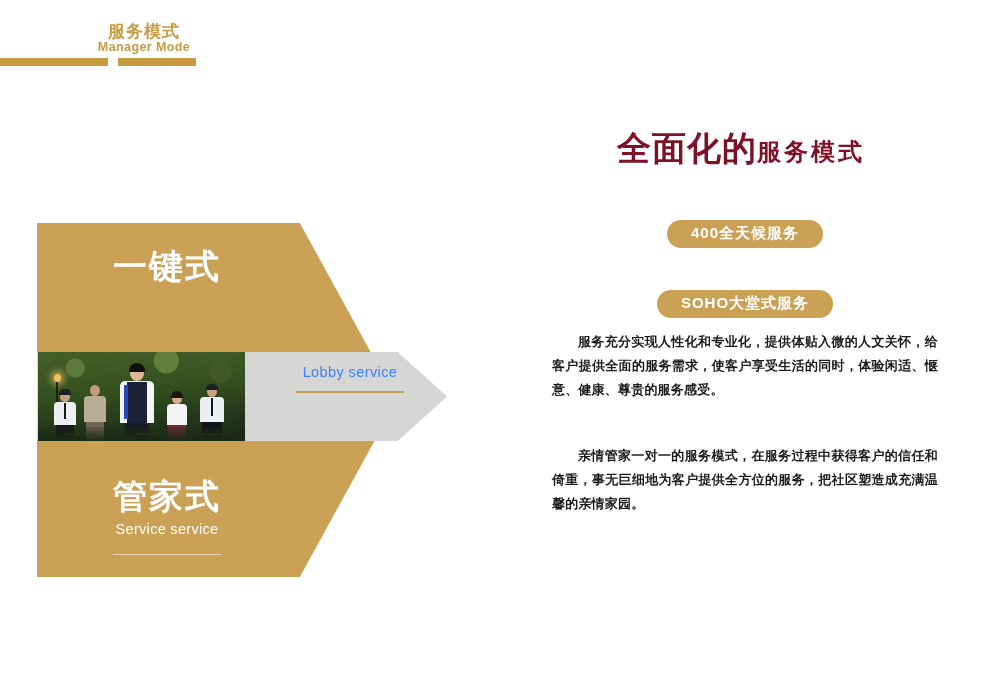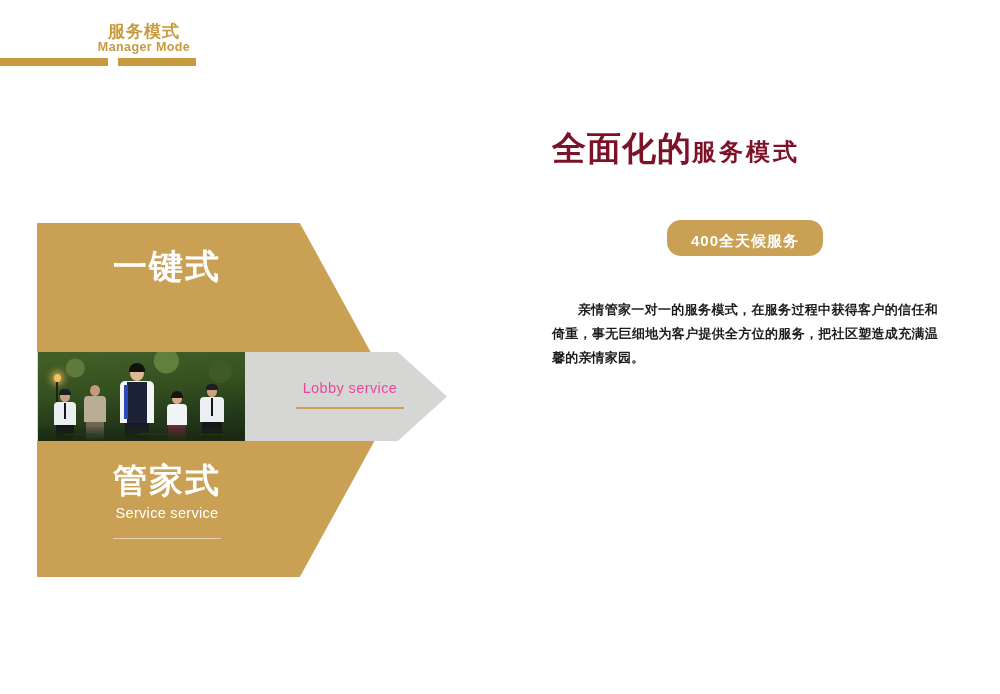--- a/index.html
+++ b/index.html
@@ -73,21 +73,21 @@
     -webkit-clip-path: polygon(0 0, 73% 0, 100% 50%, 73% 100%, 0 100%);
     clip-path: polygon(0 0, 73% 0, 100% 50%, 73% 100%, 0 100%);
   }
   .arrow-row {
     position: absolute;
     left: 0;
     width: 260px;
     text-align: center;
   }
   #row-oneclick { top: 22px; }
-  #row-manager  { top: 236px; }
+  #row-manager  { top: 252px; }
   .row-cn {
     font-size: 34px;
     font-weight: bold;
     color: #ffffff;
     letter-spacing: 2px;
     line-height: 1.25;
   }
   .row-en {
     font-size: 14.5px;
     color: #ffffff;
@@ -121,23 +121,23 @@
     text-align: center;
   }
   #lobby-cn {
     font-size: 26px;
     font-weight: bold;
     color: #1b1b1b;
     letter-spacing: 2px;
   }
   #lobby-en {
     font-size: 14.5px;
-    color: #ec4899;
+    color: #3b82f6;
     letter-spacing: 0.4px;
-    margin-top: 20px;
+    margin-top: 4px;
   }
   #lobby-line {
     width: 108px;
     height: 1.5px;
     margin: 11px auto 0 auto;
     background: #c9a054;
   }
 
   
   #team-photo {
@@ -184,21 +184,21 @@
   }
 
   
   #right-column {
     position: absolute;
     left: 552px;
     top: 126px;
     width: 386px;
   }
   #main-title {
-    text-align: left;
+    text-align: center;
     margin: 0 0 0 0;
     padding-right: 8px;
     white-space: nowrap;
   }
   #main-title-strong {
     font-size: 34px;
     font-weight: bold;
     color: #7d1128;
     letter-spacing: 1px;
   }
@@ -215,21 +215,21 @@
   #block-2 { margin-top: 42px; }
 
   .block-pill-wrap { text-align: center; }
   .block-pill {
     display: inline-block;
     background: #c9a054;
     color: #ffffff;
     font-size: 15px;
     font-weight: bold;
     letter-spacing: 1px;
-    padding: 12px 24px 5px 24px;
+    padding: 4px 24px 5px 24px;
     border-radius: 14px;
   }
   .block-body {
     margin-top: 12px;
     font-size: 13px;
     line-height: 1.85;
     color: #1c1c1c;
     text-align: justify;
     text-indent: 26px;
     font-weight: bold;
@@ -321,18 +321,24 @@
   <div id="main-title">
     <span id="main-title-strong">全面化的</span><span id="main-title-rest">服务模式</span>
   </div>
 
   <div class="block" id="block-0">
     <div class="block-pill-wrap">
       <span class="block-pill">400全天候服务</span>
     </div>
   </div>
 
+  <div class="block" id="block-1">
+    <div class="block-pill-wrap">
+      <span class="block-pill">SOHO大堂式服务</span>
+    </div>
+    <div class="block-body">服务充分实现人性化和专业化，提供体贴入微的人文关怀，给客户提供全面的服务需求，使客户享受生活的同时，体验闲适、惬意、健康、尊贵的服务感受。</div>
+  </div>
 
   <div class="block" id="block-2">
     <div class="block-body">亲情管家一对一的服务模式，在服务过程中获得客户的信任和倚重，事无巨细地为客户提供全方位的服务，把社区塑造成充满温馨的亲情家园。</div>
   </div>
 
 </div>
 
 </body></html>

